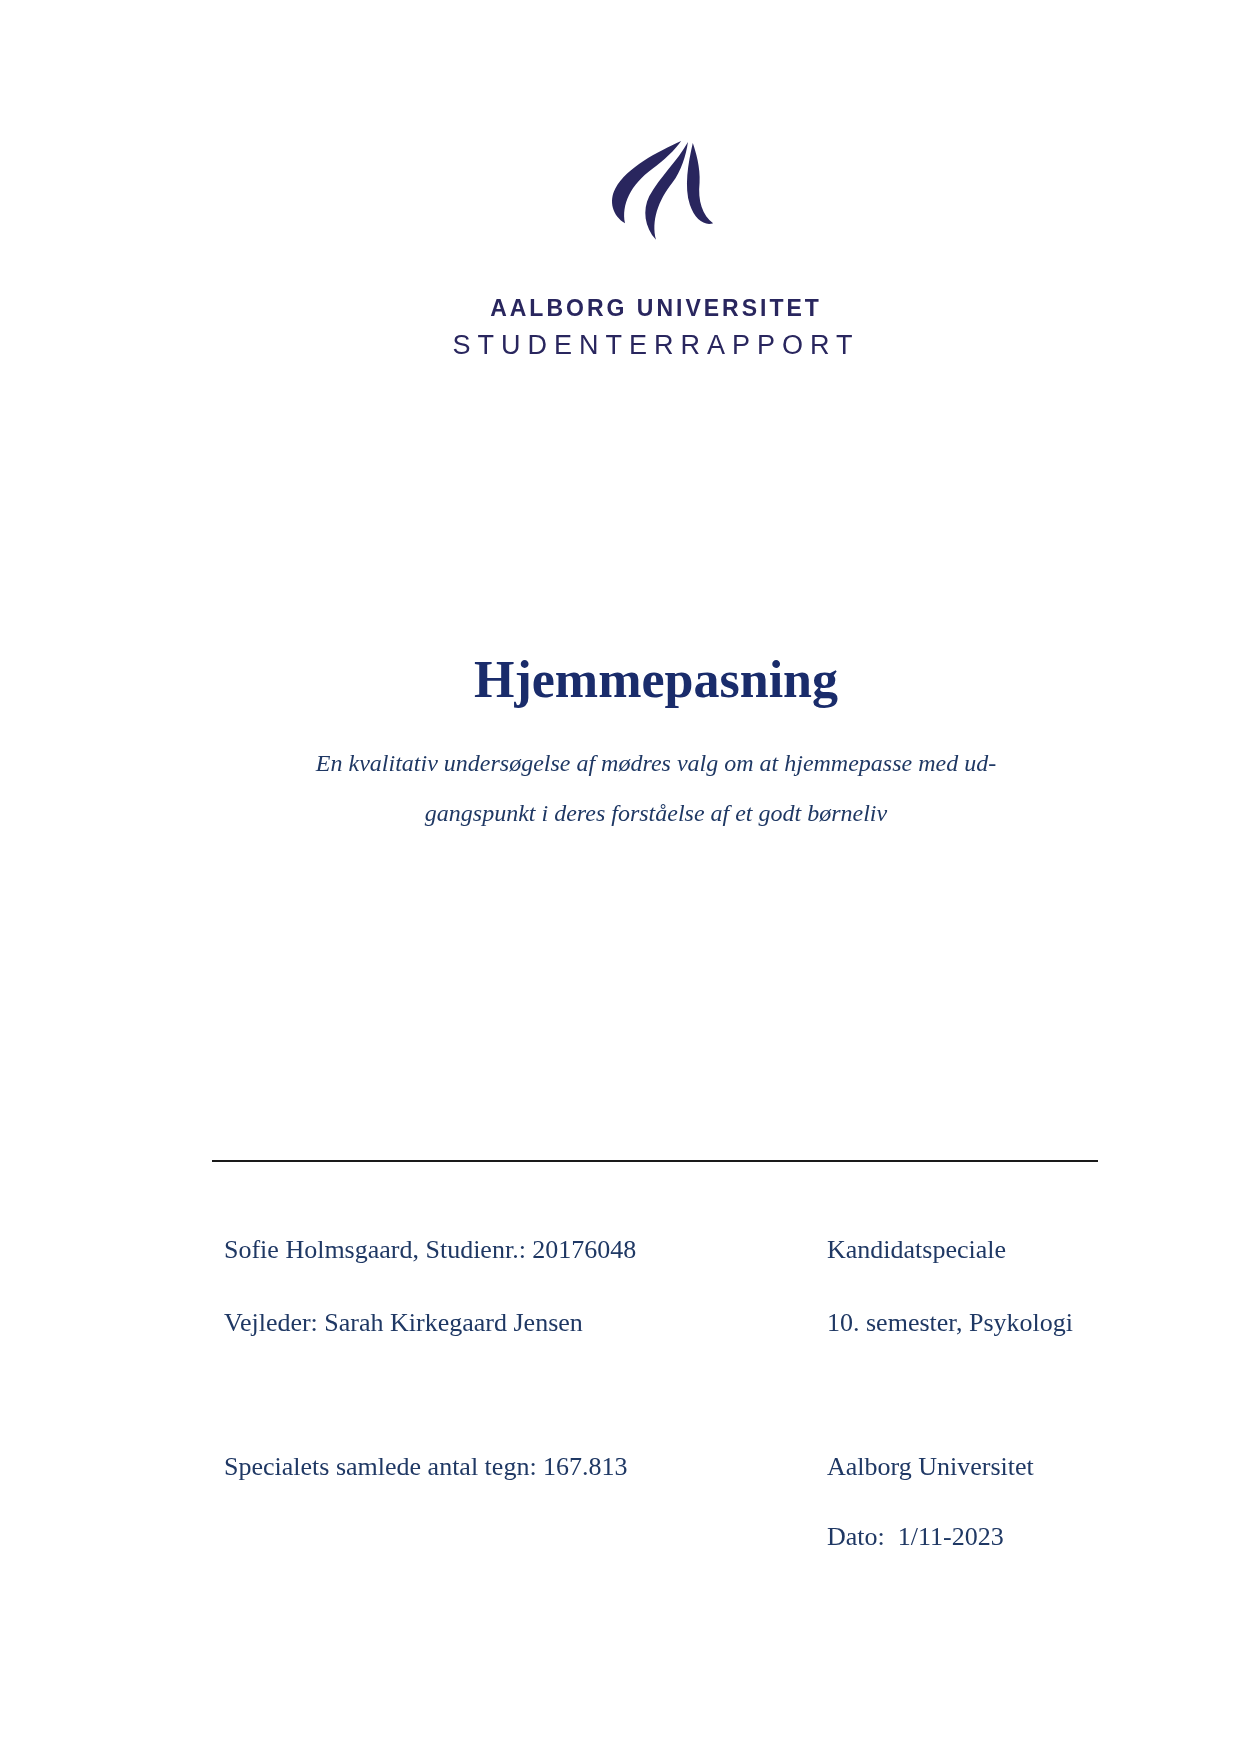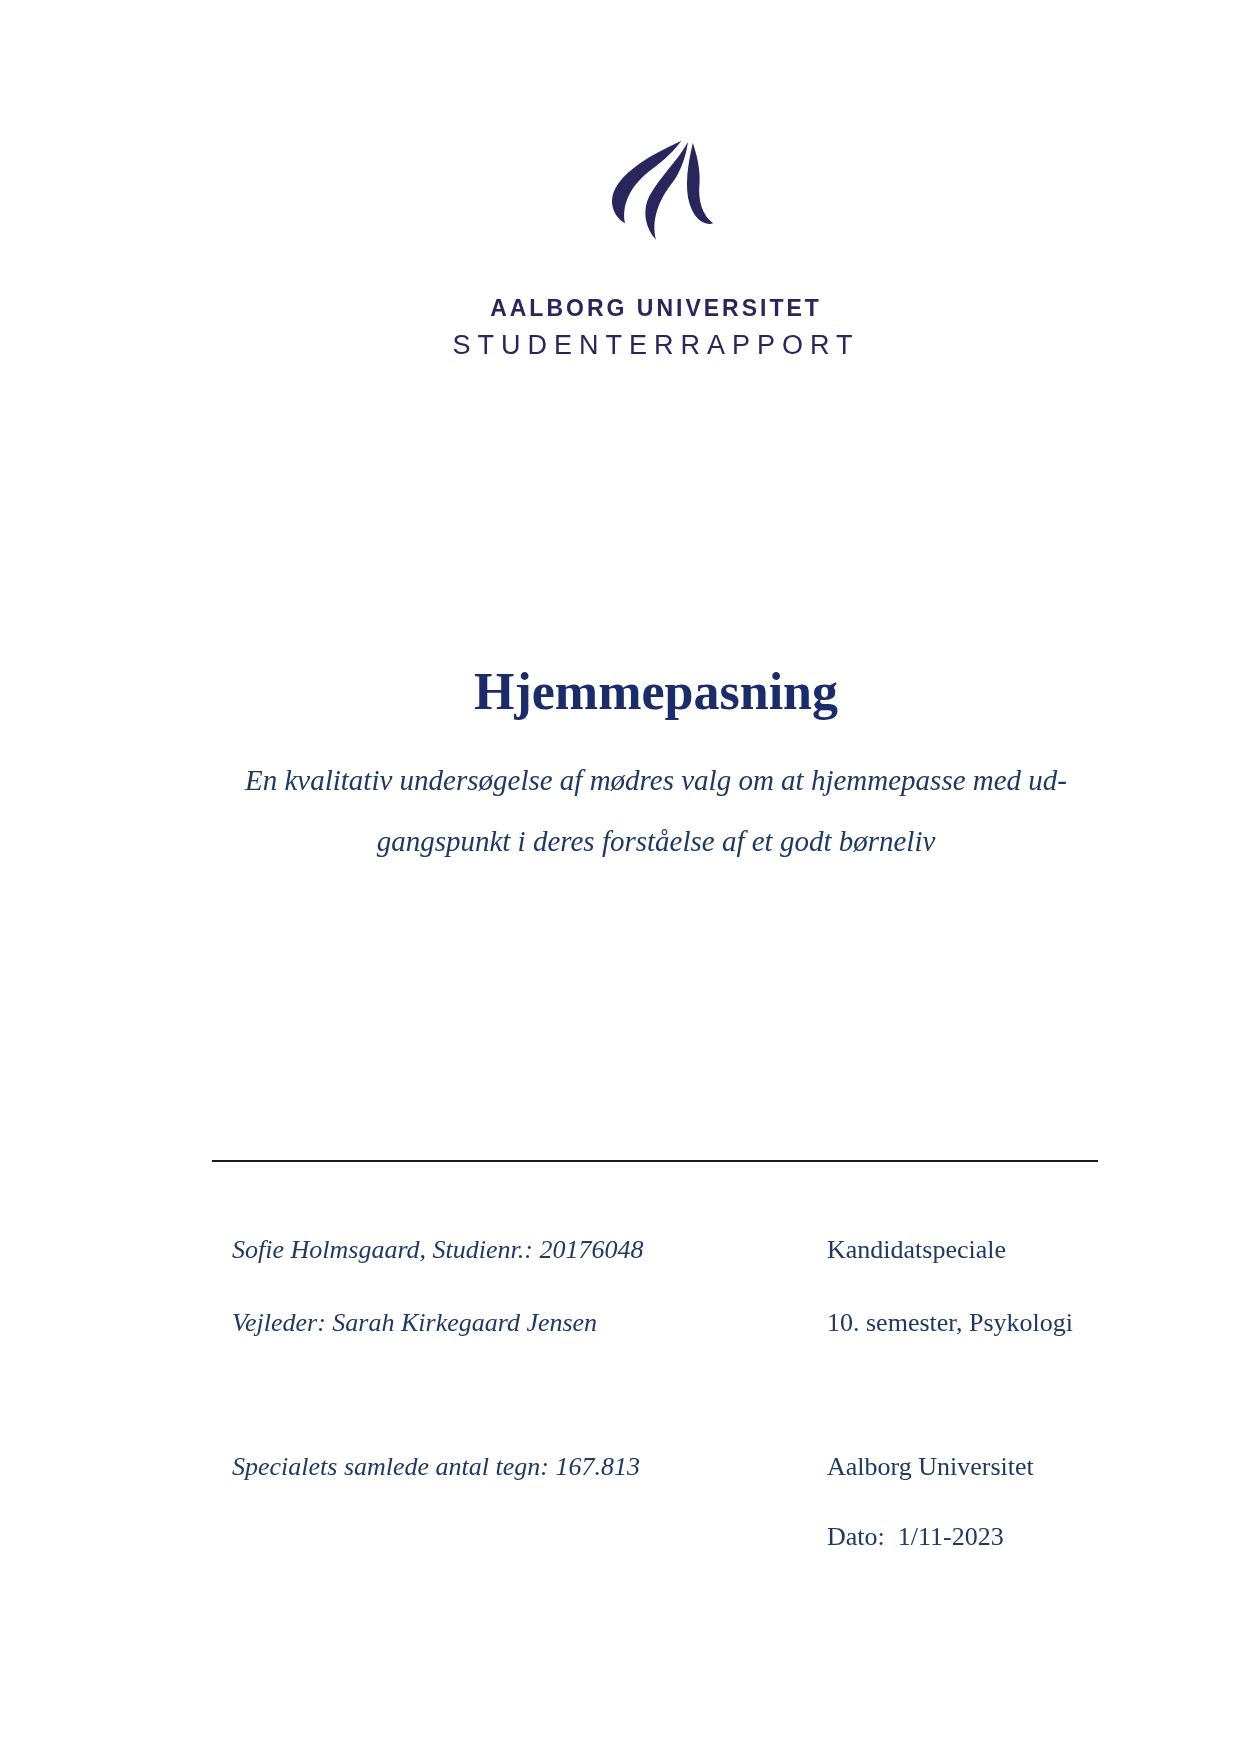--- a/index.html
+++ b/index.html
@@ -45,29 +45,29 @@
   }
   
   .title-block {
     position: absolute;
     left: 212px;
     top: 650px;
     width: 888px;
     text-align: center;
   }
   .report-title {
-    margin: 12px;
+    margin: 0;
     font-size: 52px;
     font-weight: 700;
     color: #1a2c6b;
     line-height: 1.15;
   }
   .report-subtitle {
     margin: 28px 0 0 0;
-    font-size: 29px;
+    font-size: 24px;
     font-style: italic;
     font-weight: 400;
     color: #1f3864;
     line-height: 2.1;
   }
   .report-subtitle .sub-line { display: block; }
   
   .divider {
     position: absolute;
     left: 212px;
@@ -81,21 +81,21 @@
   .info-row {
     position: absolute;
     left: 0;
     width: 1241px;
     height: 34px;
     font-size: 26px;
     color: #1f3864;
     line-height: 34px;
   }
   .info-row .cell { position: absolute; white-space: pre-wrap; }
-  .info-row .cell.left  { left: 232px; font-style: italic; }
+  .info-row .cell.left  { left: 224px; }
   .info-row .cell.right { left: 790px; margin-left: 37px; }
   .row-1 { top: 1233px; }
   .row-2 { top: 1306px; }
   .row-3 { top: 1450px; text-align: center; }
   .row-4 { top: 1520px; }
 </style>
 </head>
 <body>
 
 <div class="page">

